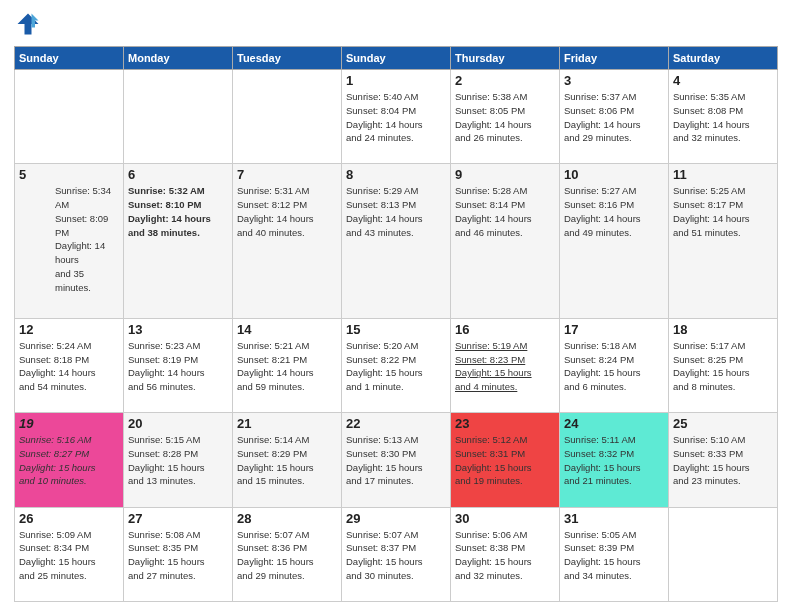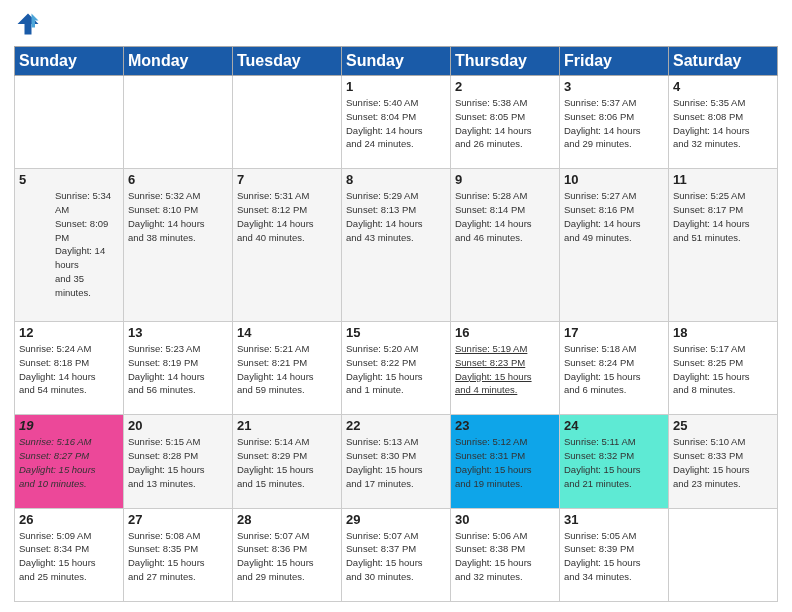--- a/index.html
+++ b/index.html
@@ -55,21 +55,21 @@
       color: #555;
     }
     .calendar {
       width: 100%;
       border-collapse: collapse;
       flex: 1;
     }
     .calendar th {
       background: #1a5ba8;
       color: #fff;
-      font-size: 16px;
+      font-size: 11px;
       font-weight: bold;
       padding: 5px 4px;
       text-align: left;
       border: 1px solid #aaa;
     }
     .calendar td {
       border: 1px solid #ccc;
       vertical-align: top;
       padding: 3px 4px;
       width: calc(100% / 7);
@@ -162,21 +162,21 @@
         <tr>
           <td style="background: rgb(245, 245, 245);">
             <div class="day-number">5</div>
             <div class="day-info" style="white-space: pre-line; margin-left: 36px;">Sunrise: 5:34 AM
 Sunset: 8:09 PM
 Daylight: 14 hours
 and 35 minutes.</div>
           </td>
           <td style="background: rgb(245, 245, 245);">
             <div class="day-number">6</div>
-            <div class="day-info" style="white-space: pre-line;">Sunrise: 5:32 AM
+            <div class="day-info" style="white-space: pre-line; font-weight: bold;">Sunrise: 5:32 AM
 Sunset: 8:10 PM
 Daylight: 14 hours
 and 38 minutes.</div>
           </td>
           <td style="background: rgb(245, 245, 245);">
             <div class="day-number">7</div>
             <div class="day-info" style="white-space: pre-line;">Sunrise: 5:31 AM
 Sunset: 8:12 PM
 Daylight: 14 hours
 and 40 minutes.</div>
@@ -283,21 +283,21 @@
 Daylight: 15 hours
 and 15 minutes.</div>
           </td>
           <td style="background: rgb(245, 245, 245);">
             <div class="day-number">22</div>
             <div class="day-info" style="white-space: pre-line;">Sunrise: 5:13 AM
 Sunset: 8:30 PM
 Daylight: 15 hours
 and 17 minutes.</div>
           </td>
-          <td style="background: #0ea5e9;">
+          <td style="background: #ef4444;">
             <div class="day-number">23</div>
             <div class="day-info" style="white-space: pre-line;">Sunrise: 5:12 AM
 Sunset: 8:31 PM
 Daylight: 15 hours
 and 19 minutes.</div>
           </td>
           <td style="background: #5eead4;">
             <div class="day-number">24</div>
             <div class="day-info" style="white-space: pre-line;">Sunrise: 5:11 AM
 Sunset: 8:32 PM

